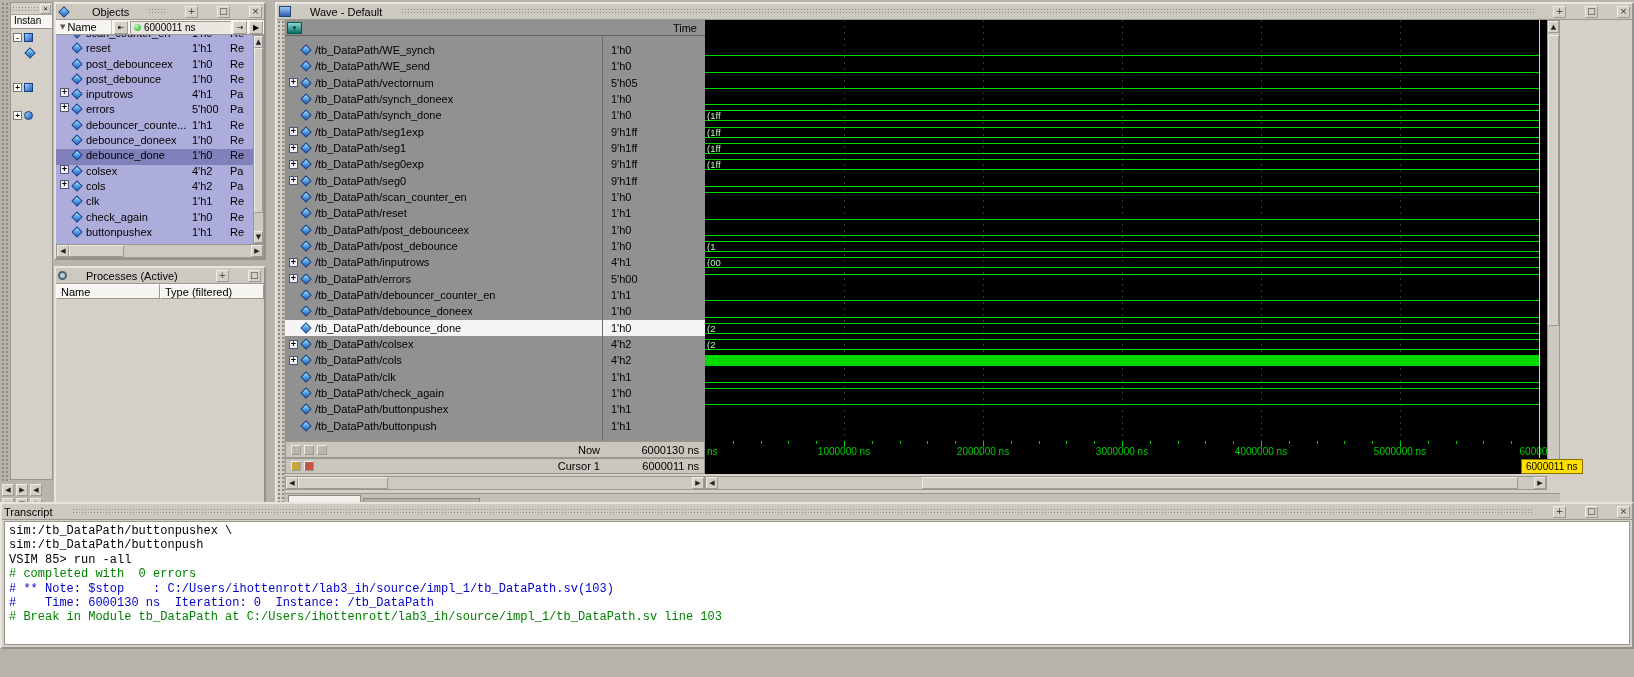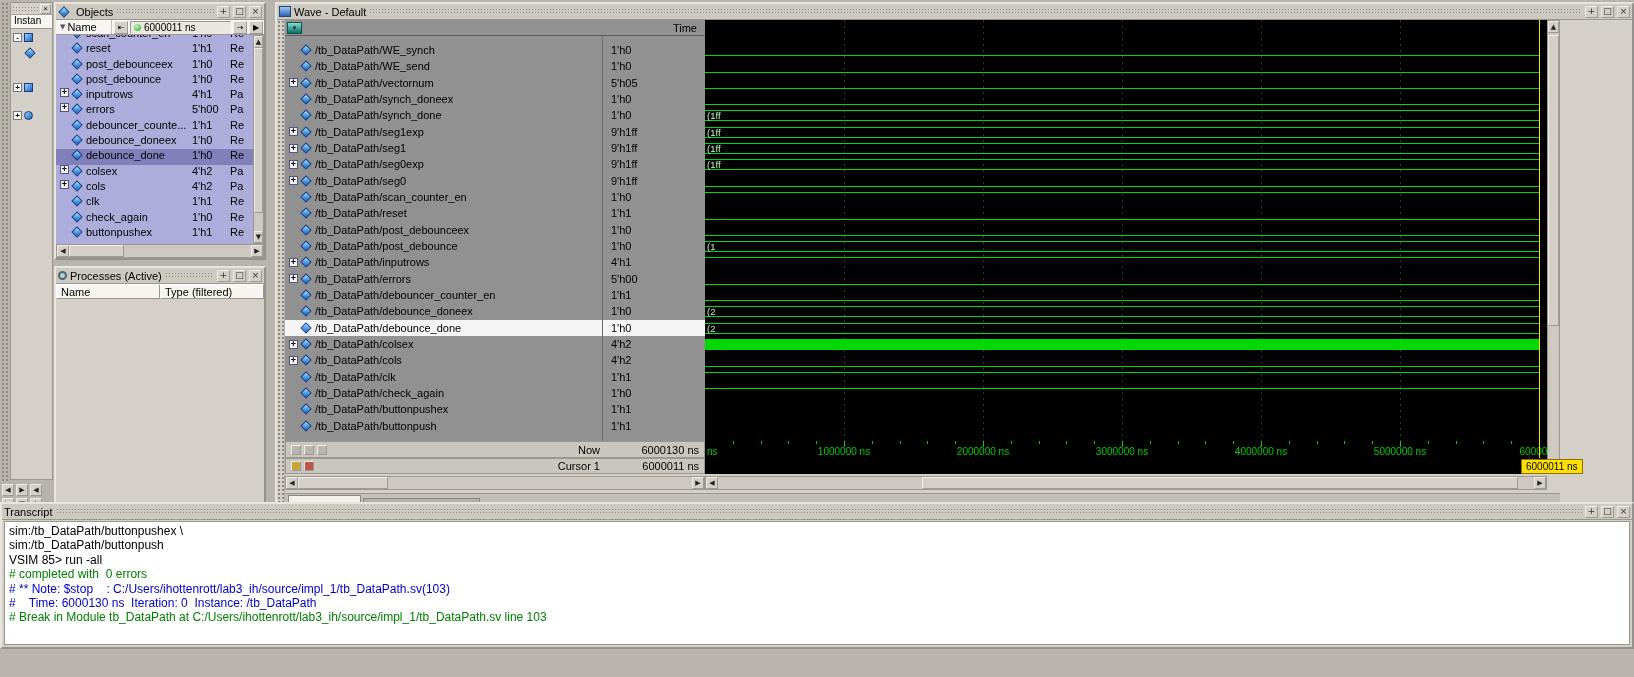--- a/index.html
+++ b/index.html
@@ -1,20 +1,20 @@
 <!DOCTYPE html>
 <html><head>
 <meta charset="utf-8">
 <style>
 *{box-sizing:border-box;margin:0;padding:0}
 html,body{width:1634px;height:677px;overflow:hidden}
 body{font-family:"Liberation Sans",sans-serif;font-size:11px;color:#000;background:#b8b4ab}
 .screen{position:relative;width:1634px;height:677px;overflow:hidden;background:#b8b4ab}
 .win{position:absolute;background:#d4d0c8;border:2px outset #e8e5de}
-.titlebar{position:absolute;left:0;top:0;right:0;height:16px;display:flex;align-items:center;gap:3px;padding:1px 2px;background:#ccc9c1;border-bottom:1px solid #9b978e}
+.titlebar{position:absolute;left:0;top:0;right:0;height:16px;display:flex;align-items:center;gap:19px;padding:1px 2px;background:#ccc9c1;border-bottom:1px solid #9b978e}
 .dots{flex:1 1 auto;height:7px;background-image:radial-gradient(circle,#8d897e 0.8px,transparent 1px);background-size:3px 3px}
 .title{font-size:11px;white-space:nowrap;color:#000}
 .tbtn{flex:none;width:13px;height:12px;background:#d4d0c8;border:1px outset #f0ede6;font-size:9px;line-height:9px;text-align:center;color:#333;font-family:"DejaVu Sans",sans-serif}
 .winicon{flex:none;width:12px;height:11px;border:1px solid #24456e;background:linear-gradient(#9ec7f2,#2d62b5)}
 .gearicon{flex:none;width:9px;height:9px;border:2px solid #4a6670;border-radius:50%;background:#b8ccd4}
 
 .hscroll,.vscroll{position:absolute;background:#cdc9c0;border:1px solid #9b978e;display:flex}
 .hscroll{flex-direction:row}
 .vscroll{flex-direction:column}
 .sarrow{flex:none;width:12px;height:12px;background:#d4d0c8;border:1px outset #f0ede6;font-size:7px;line-height:10px;text-align:center;color:#222;font-family:"DejaVu Sans",sans-serif}
@@ -94,21 +94,21 @@
 .wave-hscroll-right{left:428px;top:472px;width:842px;height:14px}
 
 .tabbar{position:absolute;left:8px;top:489px;width:1275px;height:27px;background:#c4c0b7;border-top:1px solid #9b978e;display:flex;align-items:flex-end;padding-left:3px;gap:2px}
 .tab{display:flex;align-items:center;gap:4px;height:22px;padding:0 7px;background:#b3afa6;border:1px solid #8d897e;border-bottom:none;font-size:11px;white-space:nowrap}
 .tab.active{background:#f2f0ea;height:25px}
 .tabclose{color:#555;font-size:10px;margin-left:2px}
 .tabicon{flex:none}
 .tabicon.wavei{width:13px;height:12px;background:linear-gradient(#7fb7ff,#1c53c0);color:#fff;font-size:9px;line-height:11px;text-align:center}
 .tabicon.doci{width:10px;height:12px;background:#fff;border:1px solid #888;box-shadow:inset 0 -2px 0 #ddd}
 
-.tbody{position:absolute;left:2px;top:17px;right:2px;bottom:2px;background:#fff;border:1px solid #9b978e;padding:2px 4px;font-family:Liberation Sans, sans-serif;font-size:12px;line-height:14.4px;white-space:pre;overflow:hidden}
+.tbody{position:absolute;left:2px;top:17px;right:2px;bottom:2px;background:#fff;border:1px solid #9b978e;padding:2px 4px;font-family:Liberation Mono, monospace;font-size:12px;line-height:14.4px;white-space:pre;overflow:hidden}
 .t-black{color:#000}.t-green{color:#008000}.t-blue{color:#0000c8}
 
 .leftrail{position:absolute;left:0;top:0;width:53px;height:530px}
 .vgrip{position:absolute;left:1px;top:2px;width:8px;height:480px;background-image:radial-gradient(circle,#8d897e 0.8px,transparent 1px);background-size:4px 4px}
 .miniwin{position:absolute;left:10px;top:2px;width:43px;height:478px;background:#d4d0c8;border:1px solid #9b978e}
 .minibar{height:12px;display:flex;align-items:center;padding:0 1px;border-bottom:1px solid #a9a59c;gap:1px}
 .minibar .dots{height:5px}
 .xbtn{flex:none;width:11px;height:10px;font-size:8px;line-height:8px;text-align:center;border:1px outset #eee;background:#d4d0c8}
 .minihdr{height:14px;background:#f6f5f1;border-bottom:1px solid #9b978e;font-size:10px;padding-left:3px;overflow:hidden;white-space:nowrap;display:block}
 .titem{display:flex;align-items:center;gap:2px;height:16px;padding-left:2px}
@@ -605,20 +605,24 @@
           </div>
           <div class="lane">
             <div class="trace low" style="background: rgb(0, 217, 0);"></div>
           </div>
           <div class="lane">
             <div class="trace low" style="background: rgb(0, 217, 0);"></div>
           </div>
           <div class="lane">
             <div class="trace bus" style="border-color: rgb(0, 217, 0);"></div>
             <span class="buslabel" style="color: rgb(189, 245, 189);">(1</span>
+          </div>
+          <div class="lane">
+            <div class="trace bus" style="border-color: rgb(0, 217, 0);"></div>
+            <span class="buslabel" style="color: rgb(189, 245, 189);">(00</span>
           </div>
           <div class="lane">
             <div class="trace high" style="background: rgb(0, 217, 0);"></div>
           </div>
           <div class="lane">
             <div class="trace low" style="background: rgb(0, 217, 0);"></div>
           </div>
           <div class="lane">
             <div class="trace low" style="background: rgb(0, 217, 0);"></div>
           </div>

